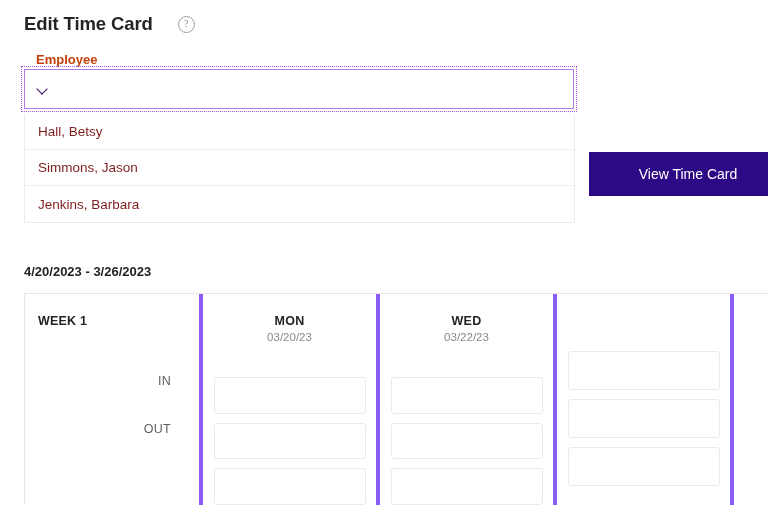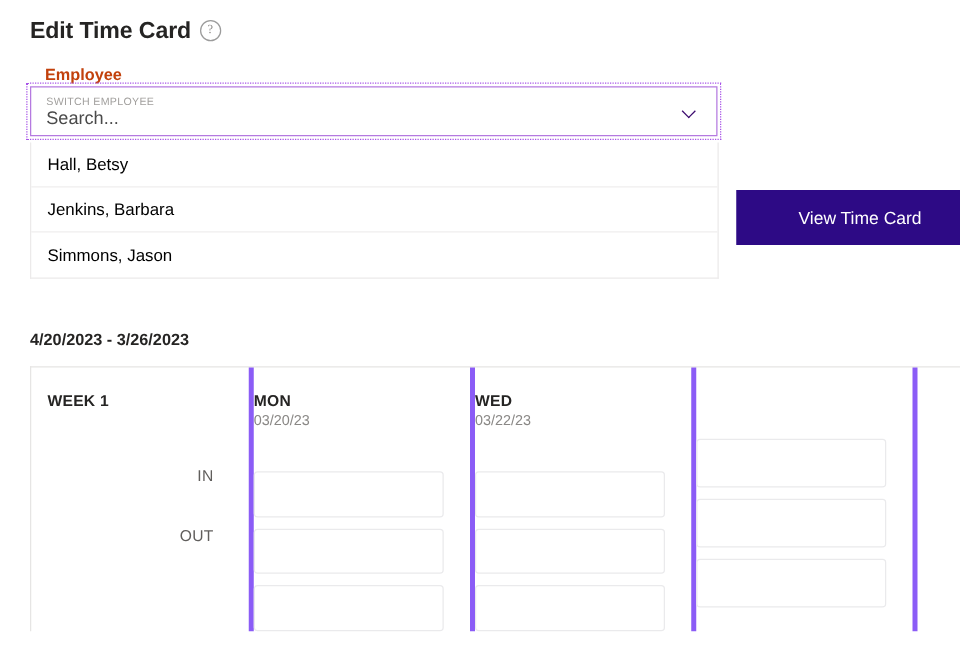--- a/index.html
+++ b/index.html
@@ -16,21 +16,21 @@
     position: relative;
   }
 
   
   .page-title-row {
     position: absolute;
     left: 24px;
     top: 15px;
     display: flex;
     align-items: center;
-    gap: 7px;
+    gap: 25px;
   }
   .page-title {
     font-size: 18.5px;
     font-weight: bold;
     color: #252423;
     letter-spacing: -0.1px;
     line-height: 1;
   }
   .help-icon {
     width: 15px;
@@ -126,21 +126,21 @@
     border-right: 1px solid #eceaea;
     border-bottom: 1px solid #eceaea;
     box-sizing: border-box;
   }
   .dropdown-item {
     height: 36px;
     display: flex;
     align-items: center;
     padding-left: 13px;
     font-size: 13.5px;
-    color: #000000;
+    color: #7f1d1d;
     border-bottom: 1px solid #efeeee;
     box-sizing: border-box;
     text-align: right;
   }
   .dropdown-item:last-child {
     border-bottom: none;
   }
 
   
   .view-btn {
@@ -195,20 +195,21 @@
     display: flex;
     flex-direction: column;
     align-items: flex-end;
     padding-right: 28px;
     box-sizing: border-box;
   }
   .col-day {
     width: 177px;
     display: flex;
     flex-direction: column;
+    align-items: center;
     box-sizing: border-box;
   }
   .week-label {
     align-self: flex-start;
     padding-left: 13px;
     margin-top: 20px;
     font-size: 12.5px;
     font-weight: bold;
     color: #252423;
     letter-spacing: 0.2px;
@@ -261,32 +262,28 @@
 
 <div class="page-title-row">
   <div class="page-title">Edit Time Card</div>
   <span class="help-icon">?</span>
 </div>
 
 <div class="field-label">Employee</div>
 
 <div class="combo-focus">
   <div class="combo-box">
-    <div class="combo-texts">
-      <div class="combo-caption">SWITCH EMPLOYEE</div>
-      <div class="combo-value" placeholder="Search...">Search...</div>
-    </div>
     <span class="chevron-icon"></span>
   </div>
 </div>
 
 <div class="dropdown-list">
   <div class="dropdown-item">Hall, Betsy</div>
+  <div class="dropdown-item">Simmons, Jason</div>
   <div class="dropdown-item">Jenkins, Barbara</div>
-  <div class="dropdown-item">Simmons, Jason</div>
 </div>
 
 <button class="view-btn">View Time Card</button>
 
 <div class="date-range">4/20/2023 - 3/26/2023</div>
 
 <div class="timecard">
 
   <div class="col col-label">
     <div class="week-label">WEEK 1</div>

